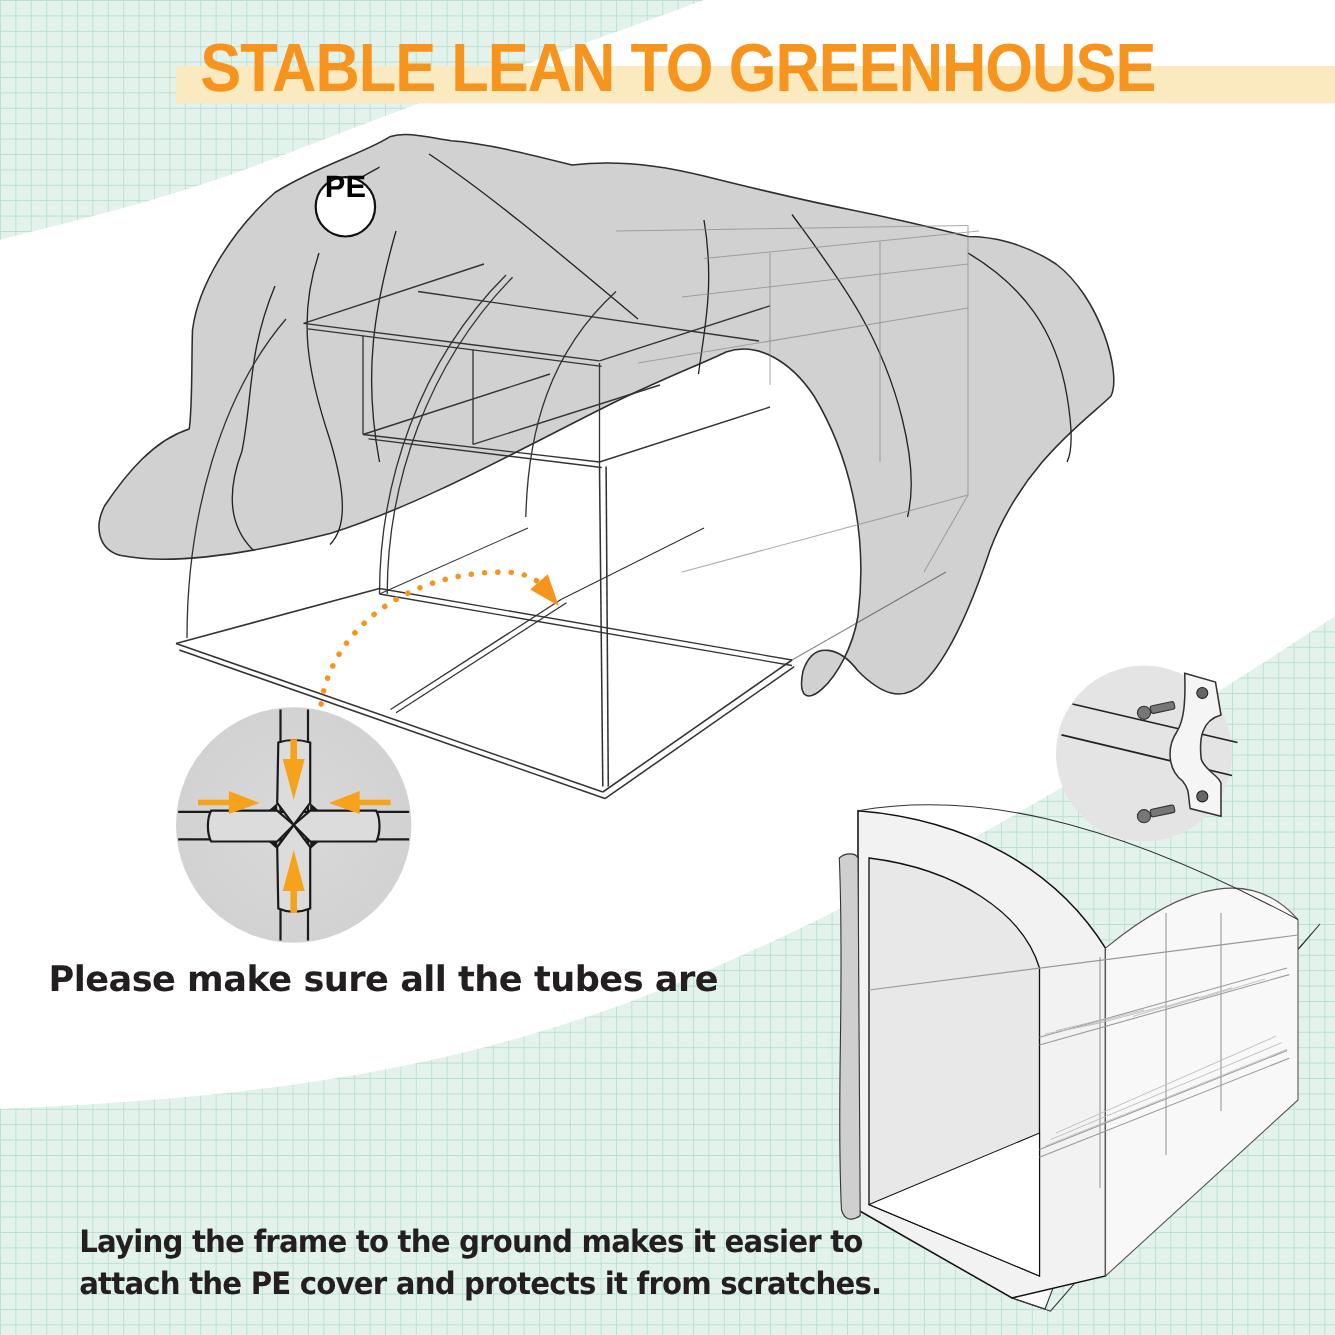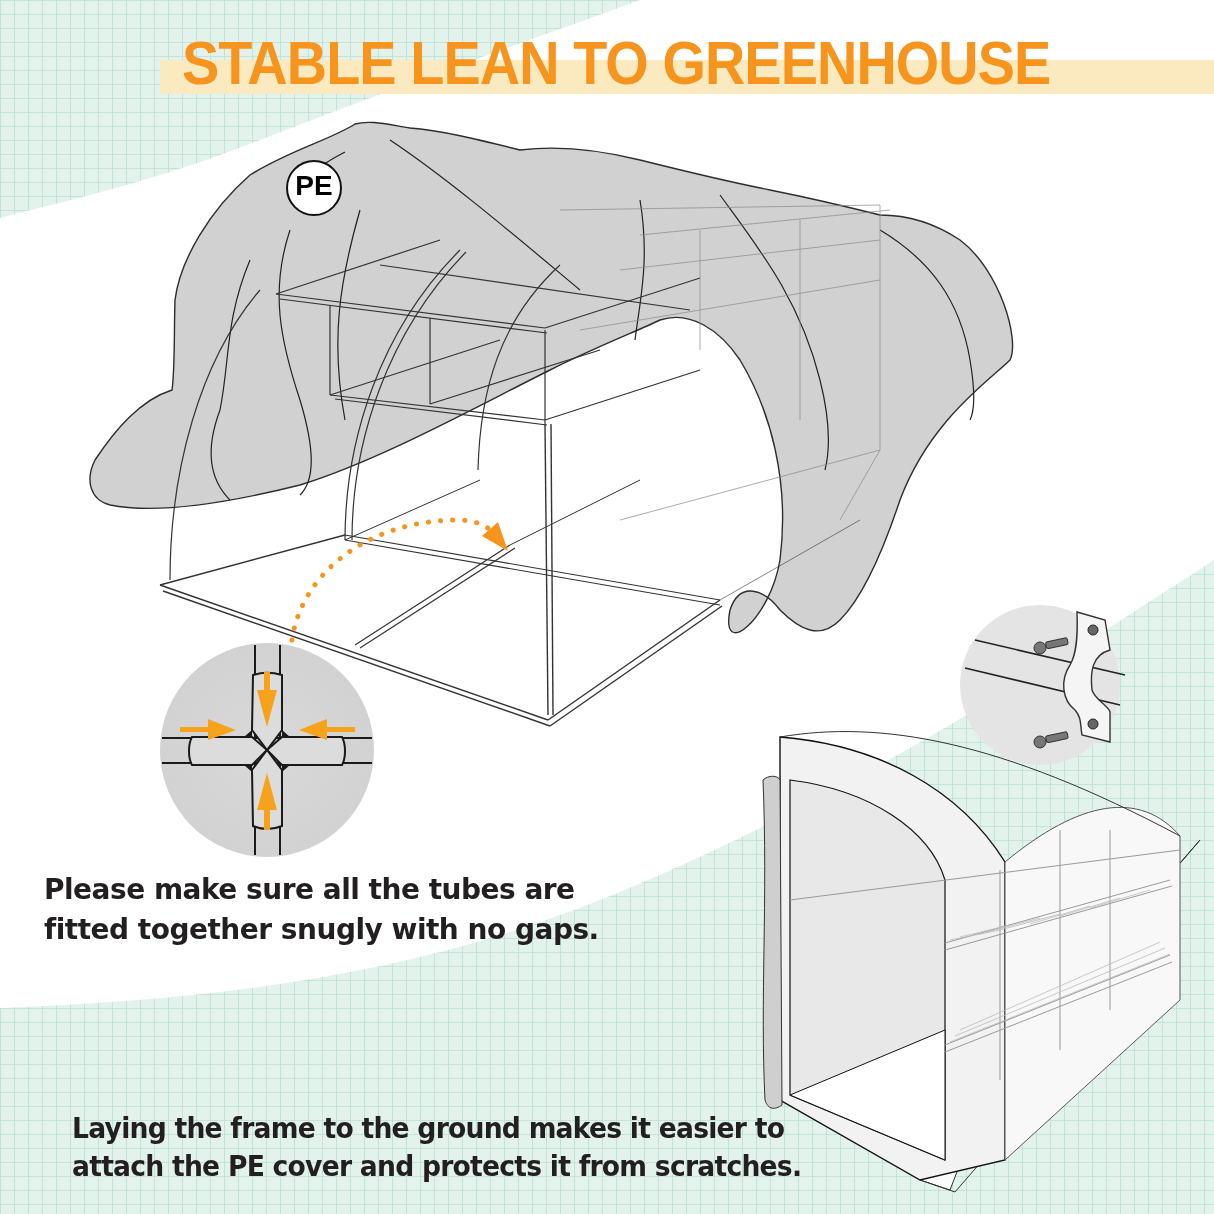--- a/index.html
+++ b/index.html
@@ -3,21 +3,21 @@
 <meta charset="utf-8">
 <style>
   html, body { margin:0; padding:0; }
   body { width:1214px; height:1214px; overflow:hidden; background:#ffffff; position:relative; font-family:"DejaVu Sans", sans-serif; }
   .canvas { position:absolute; left:0; top:0; width:1214px; height:1214px; }
   .grid-fill { fill:url(#gridPat); }
   .title-wrap { position:absolute; left:160px; top:20px; width:1054px; height:80px; }
   .title-band { position:absolute; left:0; top:40px; width:1054px; height:34px; background:#fbe9bf; }
   .title { position:absolute; left:22px; top:6px; margin:0; font-family:"Liberation Sans", sans-serif; font-weight:bold; font-size:62px; letter-spacing:-1px; color:#f7941d; transform:scaleX(0.9); transform-origin:left top; white-space:nowrap; line-height:74px; }
   .caption { position:absolute; margin:0; font-family:"DejaVu Sans", sans-serif; font-weight:bold; color:#231f20; white-space:nowrap; }
-  .caption-1 { left:44px; top:870px; font-size:28px; line-height:40px; letter-spacing:-0.5px; }
+  .caption-1 { left:44px; top:870px; font-size:32px; line-height:40px; letter-spacing:-0.5px; }
   .caption-2 { left:72px; top:1110px; font-size:28px; line-height:38px; letter-spacing:-0.8px; transform:scaleX(0.95); transform-origin:left top; }
   .pe-label { font-family:"Liberation Sans", sans-serif; font-weight:bold; font-size:28px; }
 </style>
 </head>
 <body>
 
 <svg class="canvas" width="1214" height="1214" viewBox="0 0 1214 1214" xmlns="http://www.w3.org/2000/svg">
   <defs>
     <pattern id="gridPat" width="14" height="14" patternUnits="userSpaceOnUse">
       <rect width="14" height="14" fill="#e3f3ec"></rect>
@@ -179,30 +179,29 @@
       <path d="M1110 830 L1110 1010"></path>
       <path d="M790 900 L1180 850"></path>
     </g>
     <g stroke="#bbb" stroke-width="0.8" fill="none">
       <path d="M950 940 L1000 930 L1000 925 M960 937 L1010 925 M980 934 L1040 918 M1000 930 L1060 914 M1030 924 L1090 906 M1060 916 L1120 898 M1090 908 L1150 890"></path>
       <path d="M950 1042 L1170 954 M955 1036 L1165 948 M960 1030 L1160 942"></path>
     </g>
   </g>
 </svg>
 
-<div style="position:absolute; left:287px; top:170px; width:54px; height:36px; text-align:center;">
+<div style="position:absolute; left:287px; top:154px; width:54px; height:36px; text-align:center;">
   <span class="pe-label">PE</span>
 </div>
 
 <div class="title-wrap">
   <div class="title-band"></div>
   <h1 class="title">STABLE LEAN TO GREENHOUSE</h1>
 </div>
 
 <p class="caption caption-1">
   <span>Please make sure all the tubes are</span><br>
-  <span>fitted together snugly with no gaps.</span>
 </p>
 
 <p class="caption caption-2">
   <span>Laying the frame to the ground makes it easier to</span><br>
   <span>attach the PE cover and protects it from scratches.</span>
 </p>
 
 </body></html>

